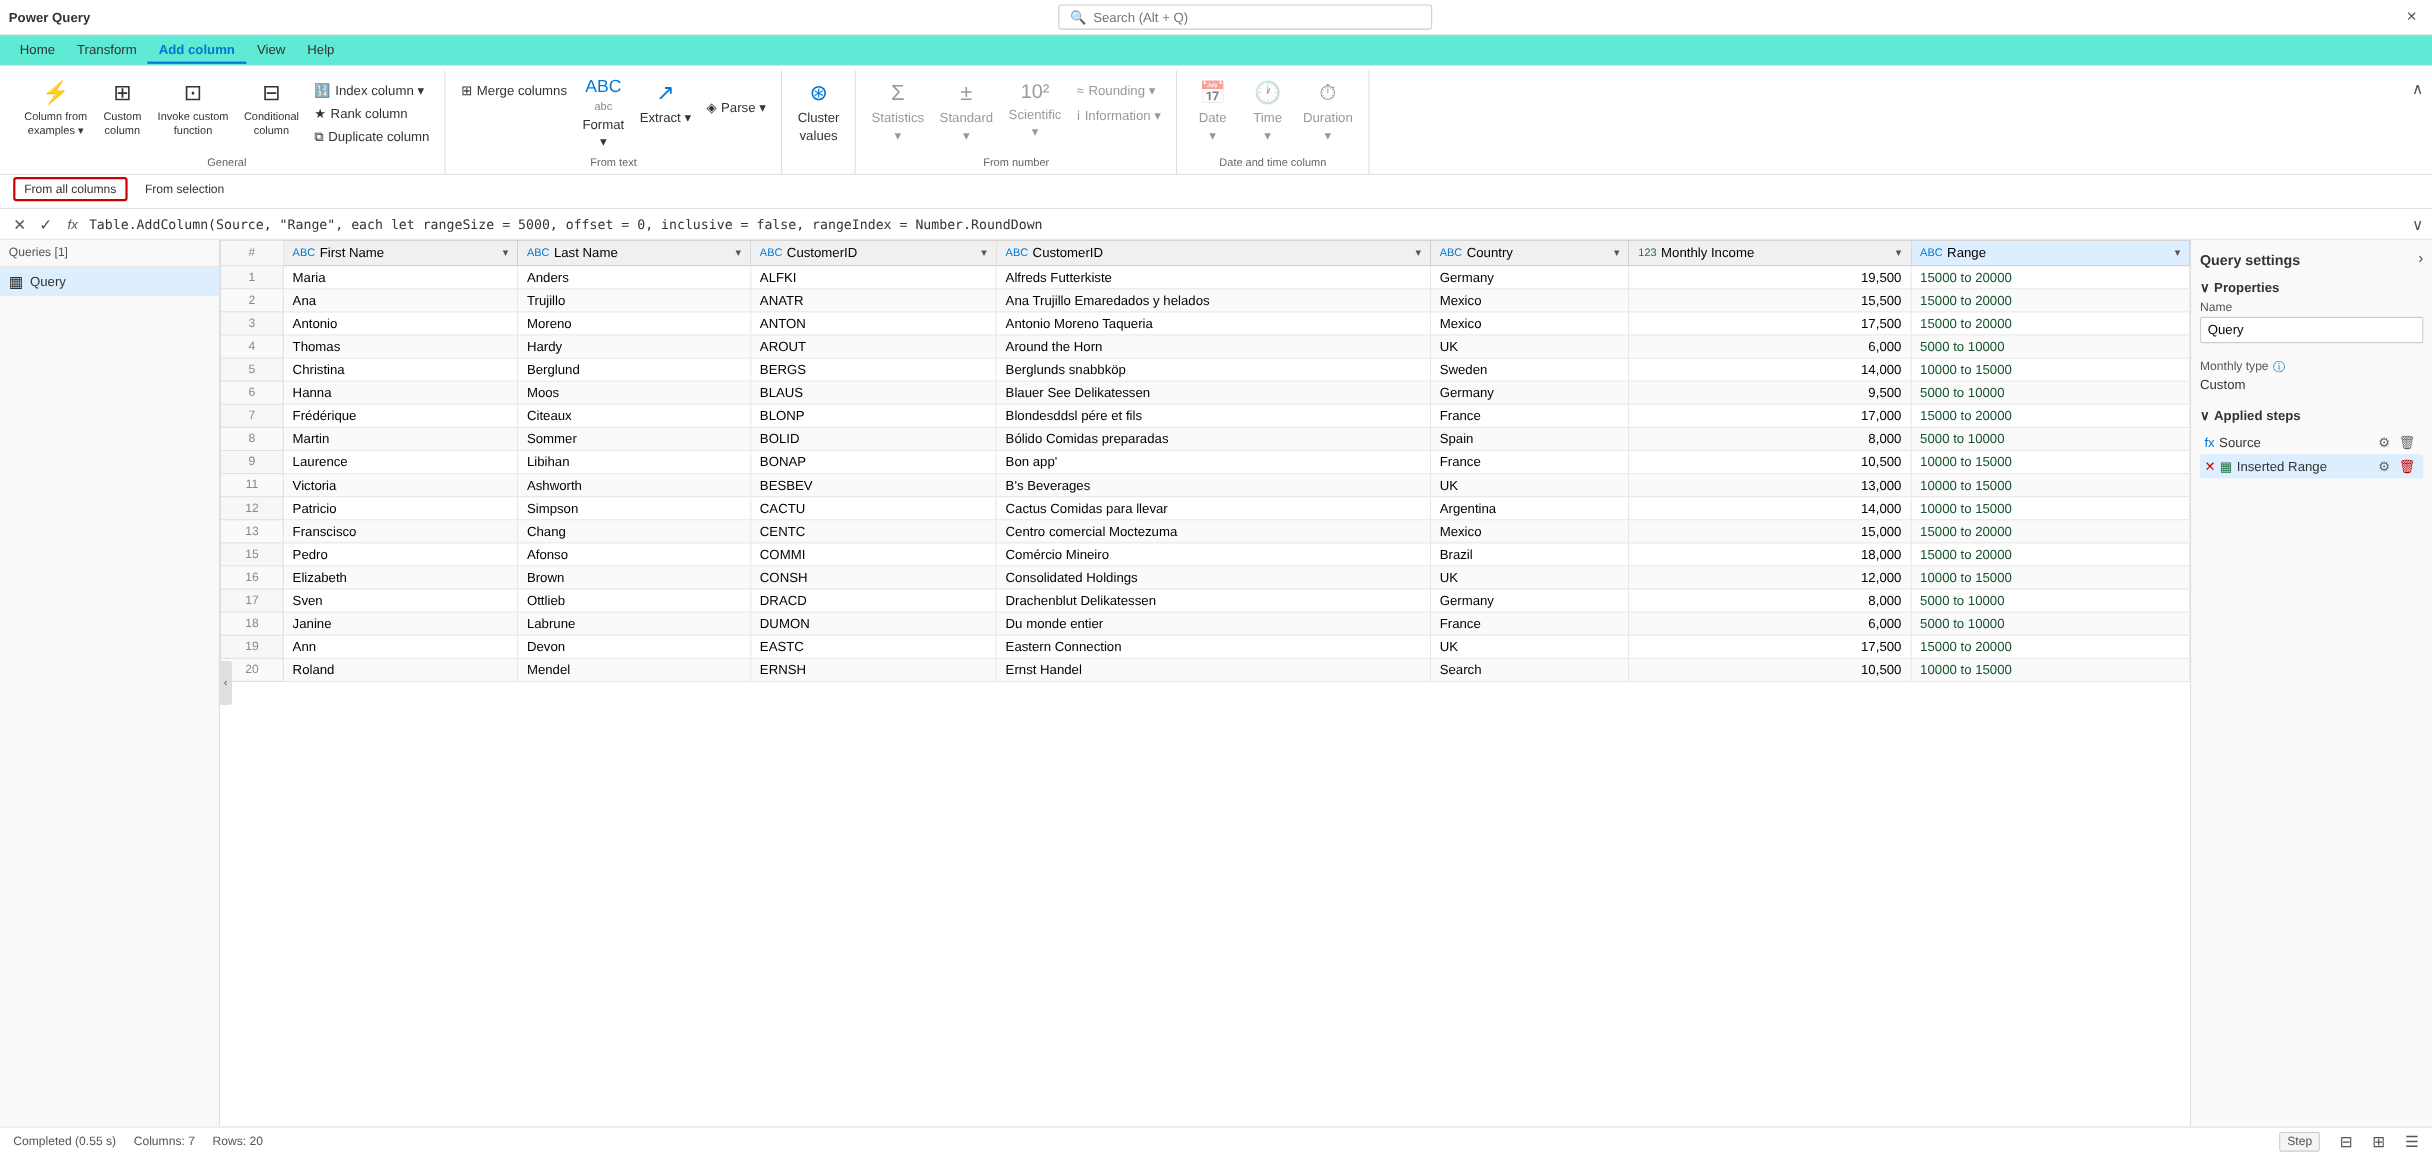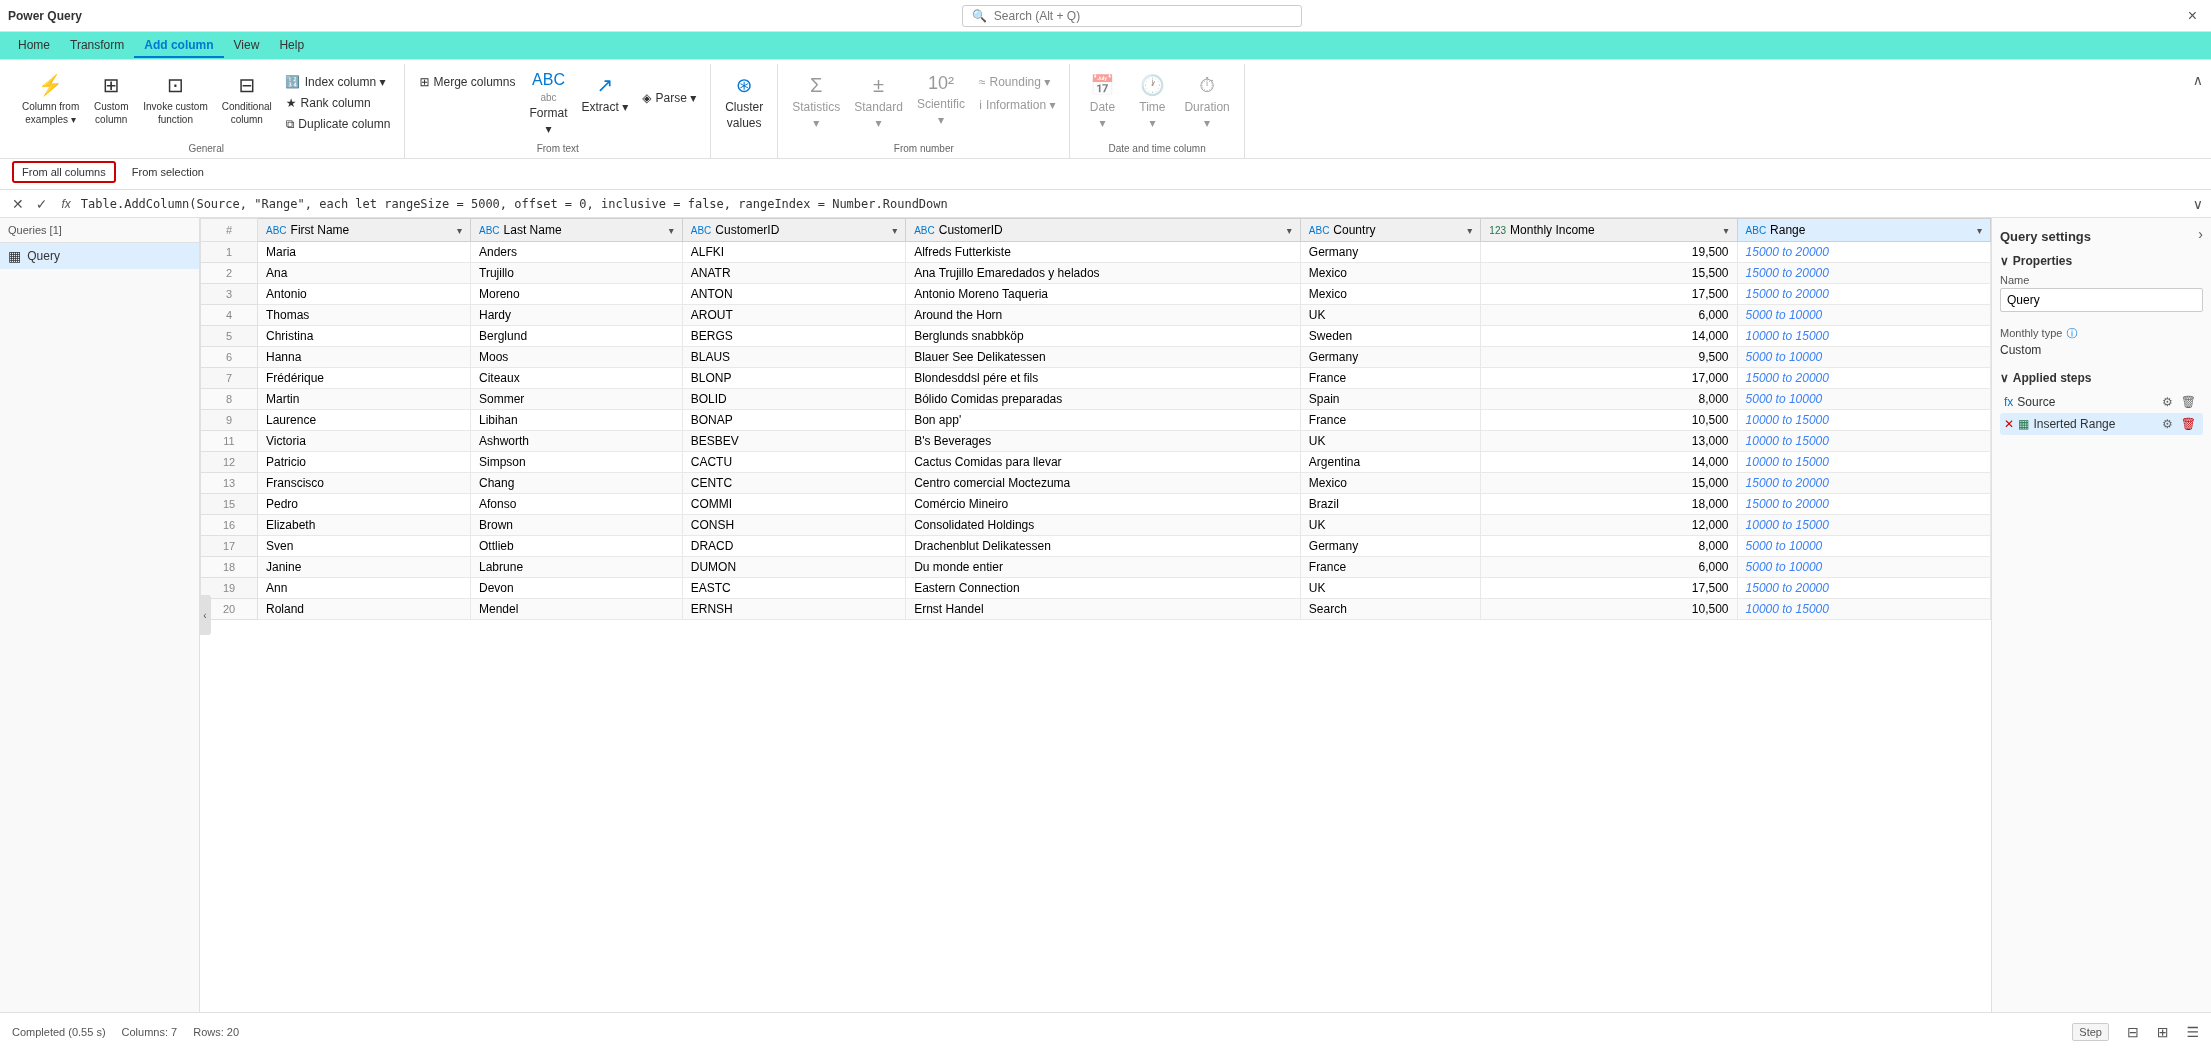--- a/index.html
+++ b/index.html
@@ -2,21 +2,20 @@
 <html><head>
   <meta charset="utf-8">
   <style>
     * { box-sizing: border-box; margin: 0; padding: 0; font-family: 'Segoe UI', Arial, sans-serif; font-size: 12px; }
     body { background: #f3f3f3; display: flex; flex-direction: column; height: 100vh; overflow: hidden; }
 
     
     .title-bar {
       background: #fff;
       display: flex;
-      align-items: center;
       justify-content: space-between;
       padding: 4px 8px;
       border-bottom: 1px solid #e0e0e0;
       height: 32px;
     }
     .title-bar-left { display: flex; align-items: center; gap: 8px; font-size: 13px; font-weight: 600; color: #333; }
     .title-bar-center { flex: 1; display: flex; justify-content: center; }
     .search-box {
       display: flex; align-items: center; border: 1px solid #ccc; border-radius: 3px;
       padding: 3px 10px; gap: 6px; background: #fff; width: 340px;
@@ -235,21 +234,21 @@
     td.num { text-align: right; }
     tr:nth-child(even) td { background: #fafafa; }
     .row-num {
       background: #f7f7f7;
       color: #888;
       text-align: center;
       font-size: 11px;
       min-width: 28px;
       border: 1px solid #e0e0e0;
     }
-    .range-col { color: #3b82f6; font-style: italic; }
+    .range-col { color: #14532d; }
 
     
     .right-panel {
       width: 220px;
       background: #fafafa;
       border-left: 1px solid #e0e0e0;
       display: flex;
       flex-direction: column;
       padding: 8px;
       overflow-y: auto;
@@ -287,21 +286,21 @@
     .step-delete { color: #c00 !important; }
 
     
     .status-bar {
       background: #fff;
       border-top: 1px solid #e0e0e0;
       display: flex;
       align-items: center;
       padding: 3px 12px;
       gap: 16px;
-      height: 39px;
+      height: 27px;
     }
     .status-text { font-size: 11px; color: #555; }
     .status-right { margin-left: auto; display: flex; align-items: center; gap: 18px; }
     .status-btn { font-size: 11px; color: #555; cursor: pointer; padding: 2px 6px; border: 1px solid #ccc; border-radius: 2px; background: #f5f5f5; }
   </style>
 </head>
 <body>
 
 <div class="title-bar">
   <div class="title-bar-left">

